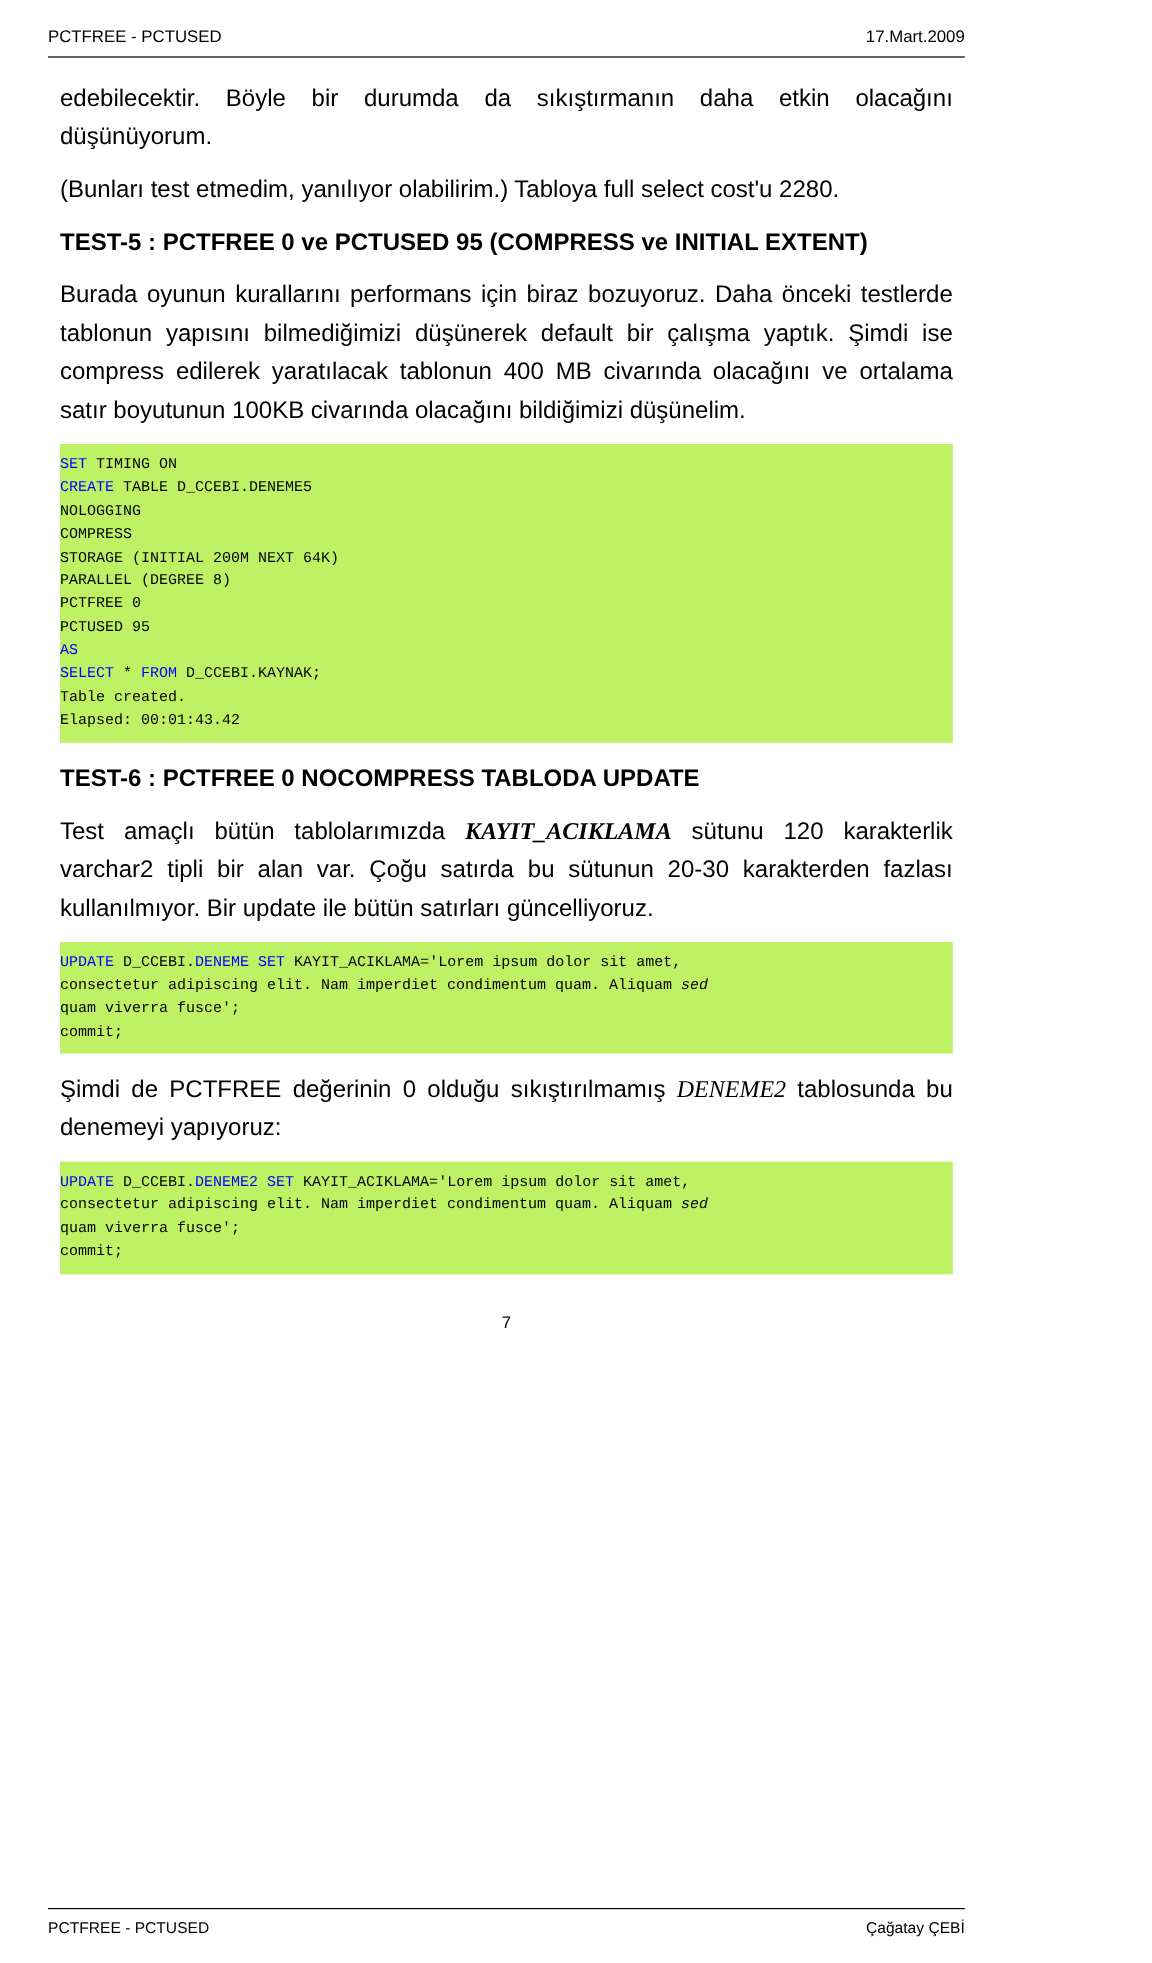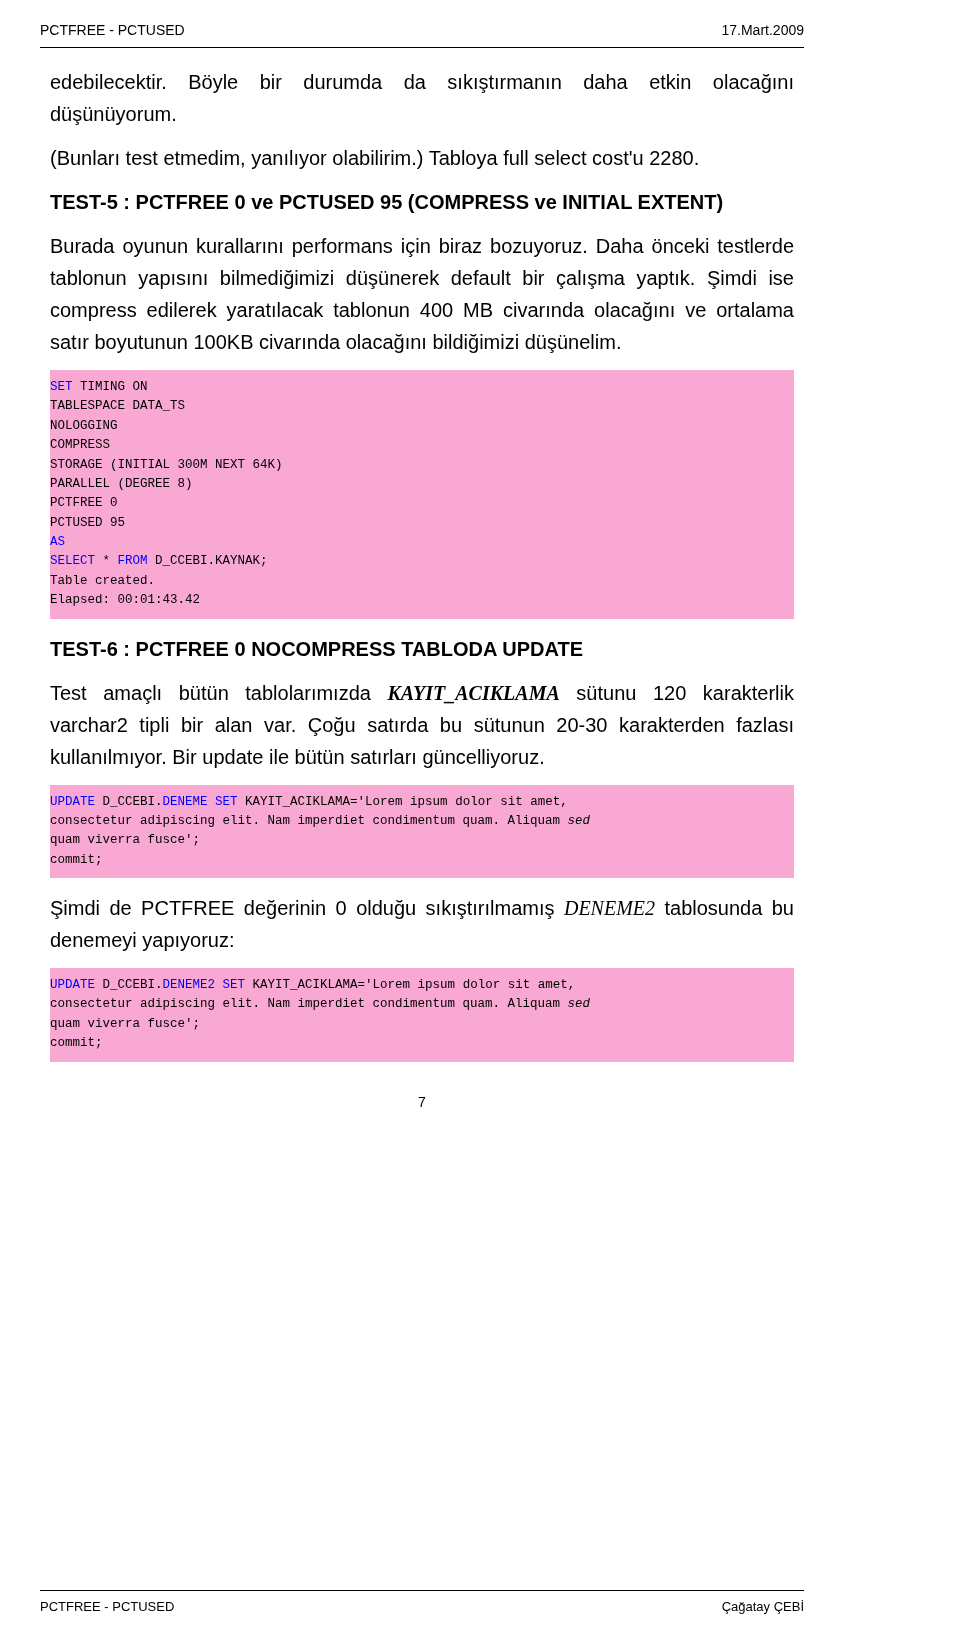--- a/index.html
+++ b/index.html
@@ -40,21 +40,21 @@
     .bold {
       font-weight: bold;
     }
     .italic {
       font-style: italic;
       font-family: Liberation Serif, serif;
     }
     .code-block {
       font-family: 'Courier New', Courier, monospace;
       font-size: 12.5px;
-      background: #f9a8d4;
+      background: #bef264;
       padding: 8px 0;
       margin: 10px 0 14px 0;
       line-height: 1.55;
       color: #000;
     }
     .code-block .blue {
       color: #00f;
     }
     .footer {
       position: absolute;
@@ -95,24 +95,24 @@
     <p>
       <span class="bold">TEST-5 : PCTFREE 0 ve PCTUSED 95 (COMPRESS ve INITIAL EXTENT)</span>
     </p>
 
     <p>
       <span>Burada oyunun kurallarını performans için biraz bozuyoruz. Daha önceki testlerde tablonun yapısını bilmediğimizi düşünerek default bir çalışma yaptık. Şimdi ise compress edilerek yaratılacak tablonun 400 MB civarında olacağını ve ortalama satır boyutunun 100KB civarında olacağını bildiğimizi düşünelim.</span>
     </p>
 
     <div class="code-block">
       <div><span class="blue">SET</span> TIMING ON</div>
-      <div>TABLESPACE DATA_TS</div>
+      <div><span class="blue">CREATE</span> TABLE D_CCEBI.DENEME5</div>
       <div>NOLOGGING</div>
       <div>COMPRESS</div>
-      <div>STORAGE (INITIAL 300M NEXT 64K)</div>
+      <div>STORAGE (INITIAL 200M NEXT 64K)</div>
       <div>PARALLEL (DEGREE 8)</div>
       <div>PCTFREE 0</div>
       <div>PCTUSED 95</div>
       <div><span class="blue">AS</span></div>
       <div><span class="blue">SELECT</span> * <span class="blue">FROM</span> D_CCEBI.KAYNAK;</div>
       <div>Table created.</div>
       <div>Elapsed: 00:01:43.42</div>
     </div>
 
 

